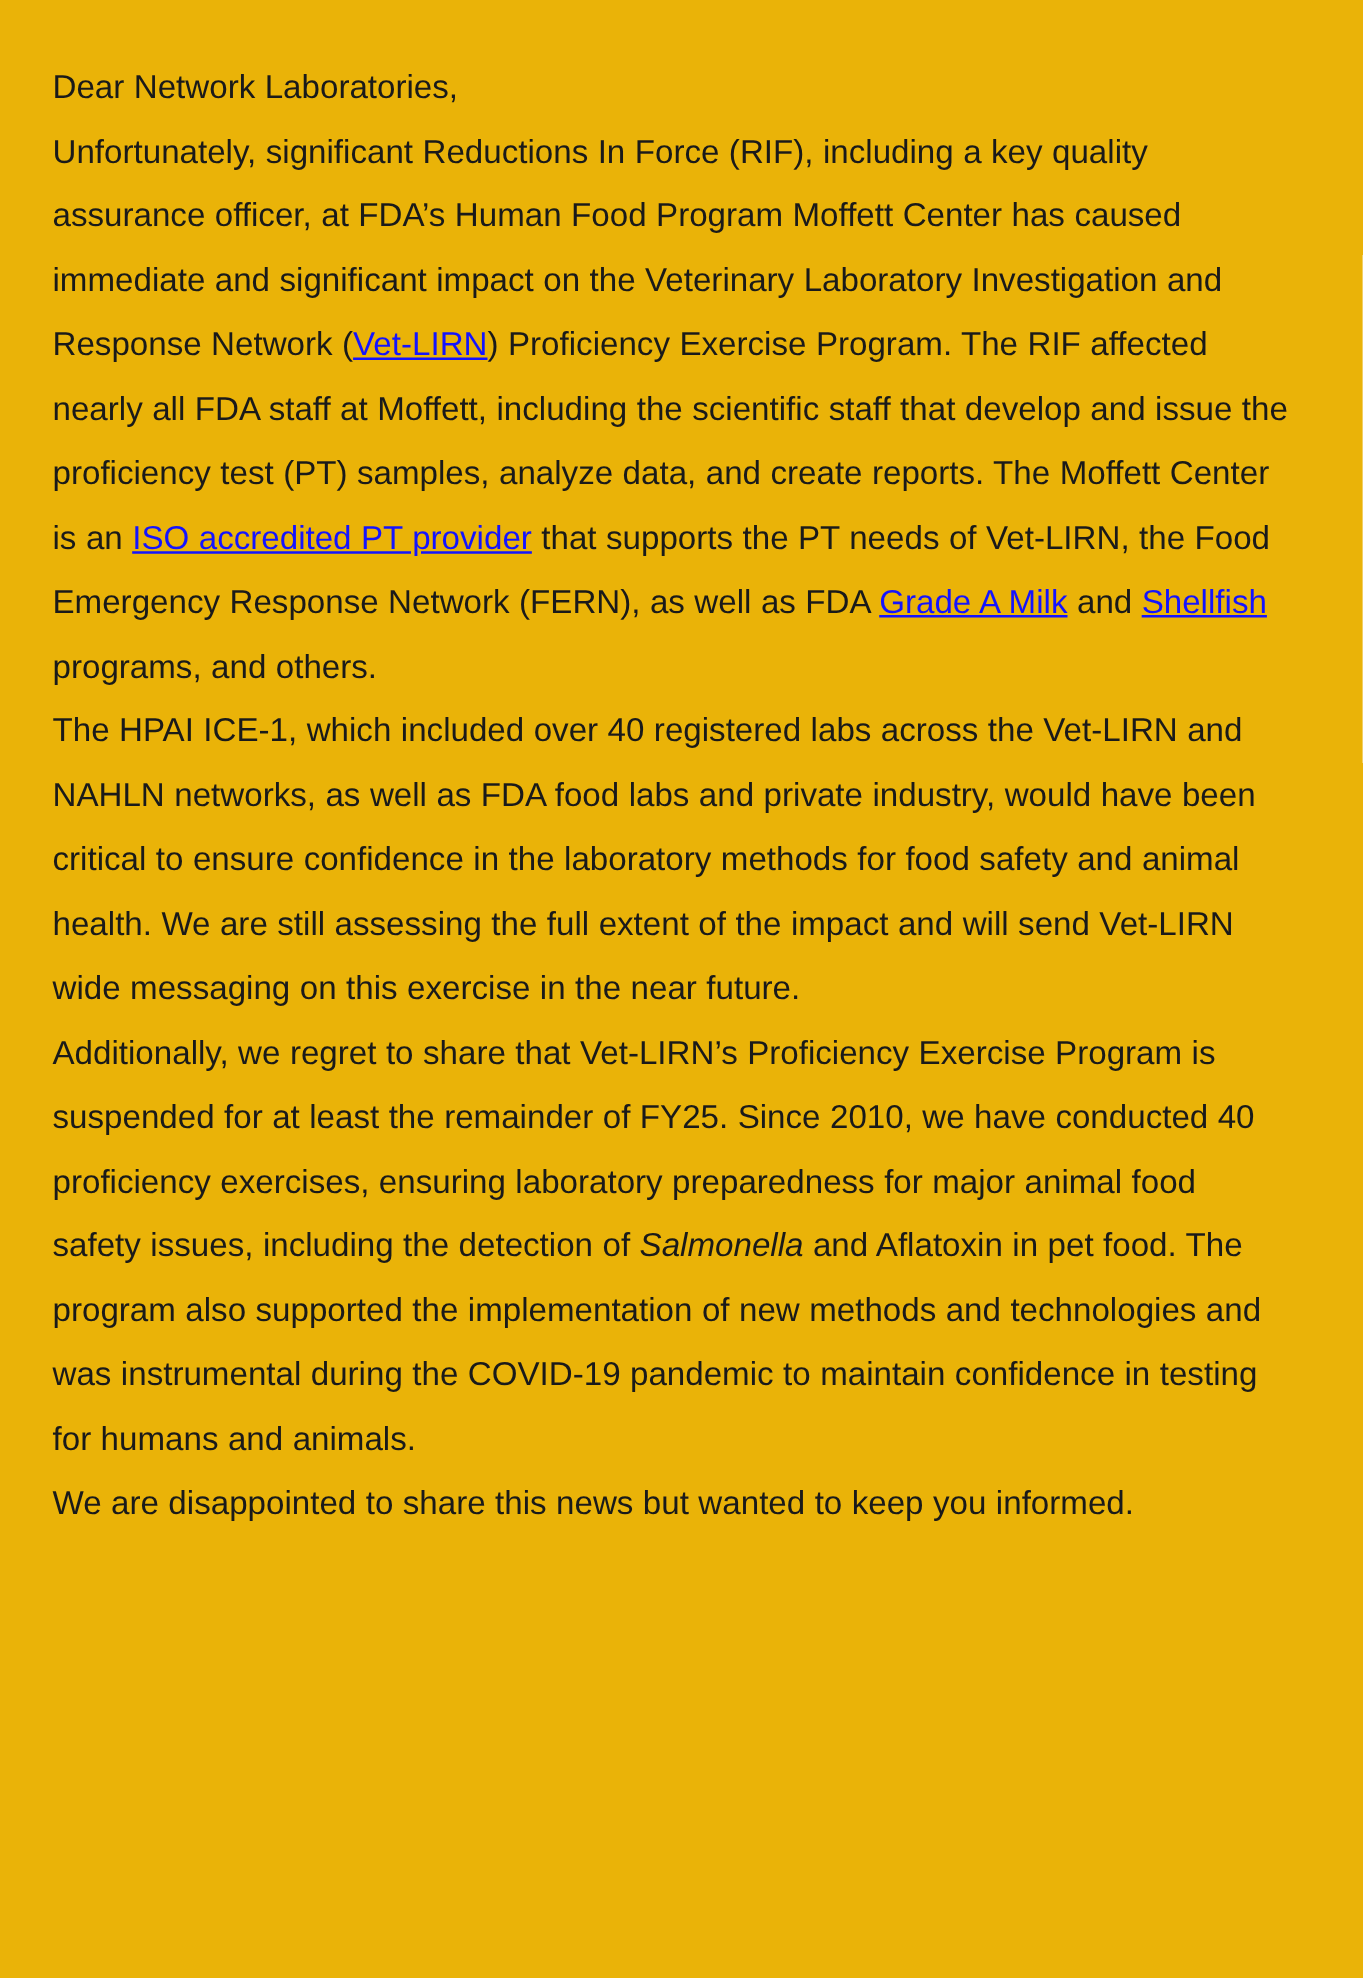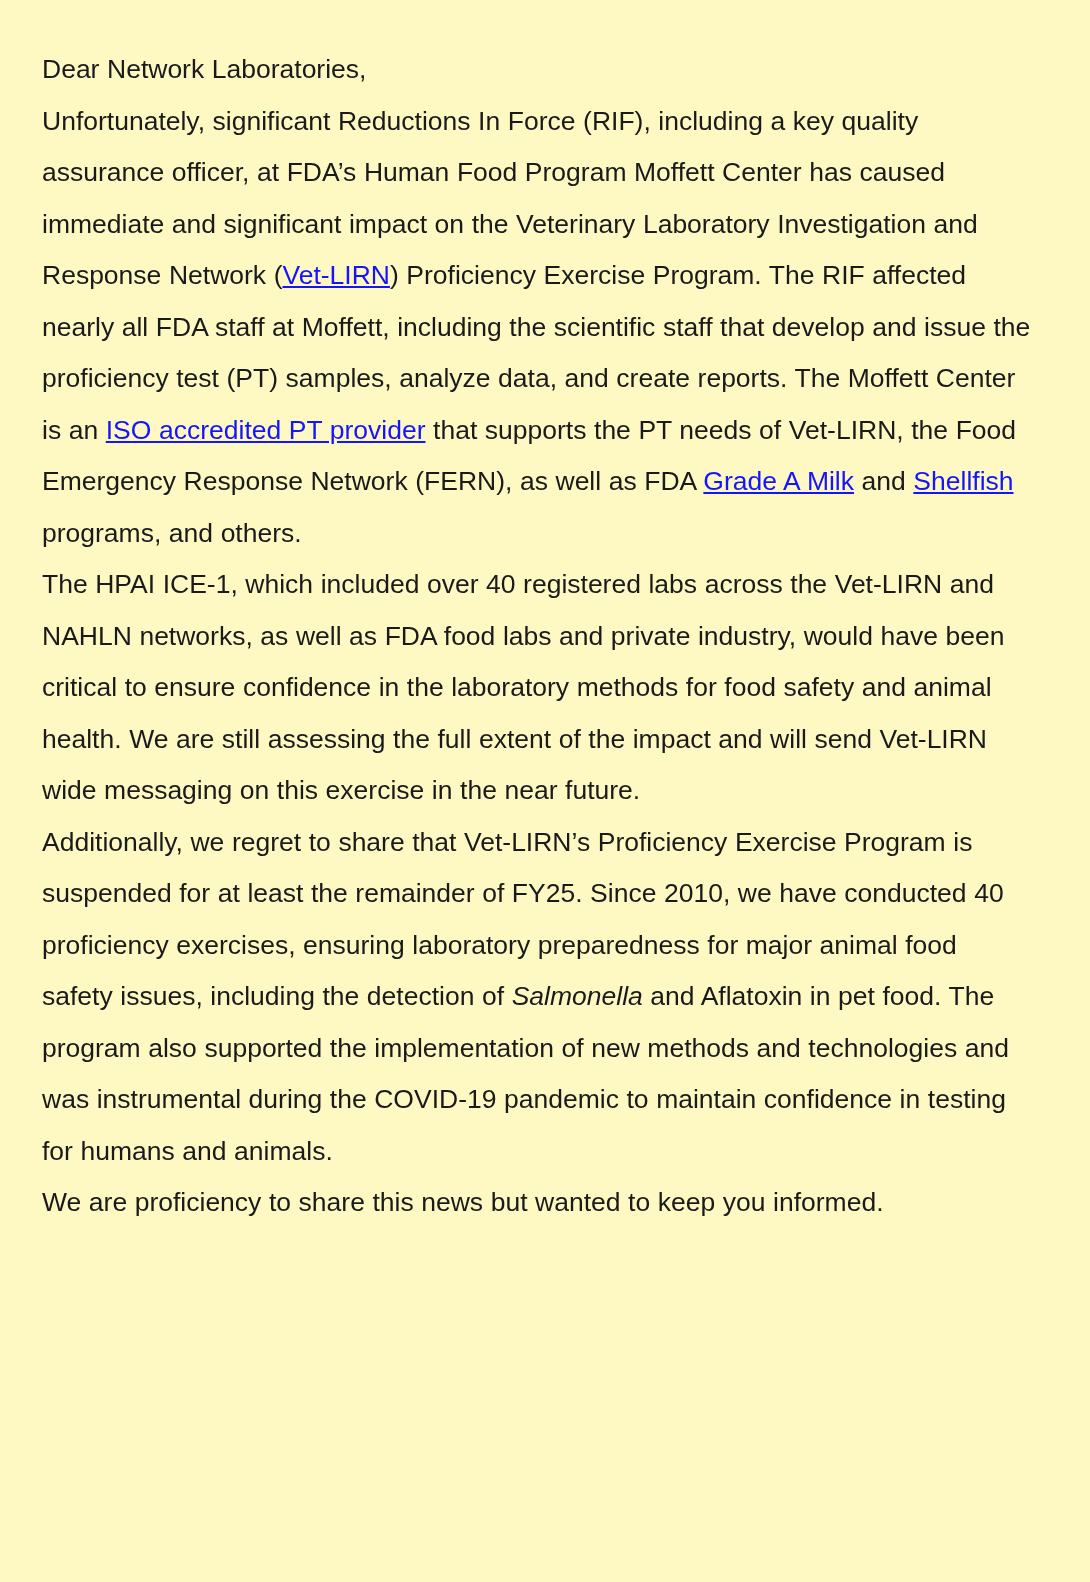--- a/index.html
+++ b/index.html
@@ -11,21 +11,21 @@
     width: 1090px;
     min-height: 1582px;
     font-family: "Liberation Sans", sans-serif;
     color: #000000;
   }
   .page {
     box-sizing: border-box;
     width: 1090px;
     min-height: 1582px;
     padding: 44px 56px 20px 42px;
-    background: #fef9c3;
+    background: #eab308;
   }
   .para {
     font-size: 26.5px;
     line-height: 51.5px;
     color: #1a1a1a;
     margin: 0 0 0 0;
     text-align: left;
     letter-spacing: 0.0px;
     word-spacing: 0.2px;
   }
@@ -46,15 +46,15 @@
 </style>
 </head>
 <body>
 
 <div class="page">
   <div id="body-text">
       <div class="para"><span>Dear Network Laboratories,</span></div>
       <div class="para"><span>Unfortunately, significant Reductions In Force (RIF), including a key quality assurance officer, at FDA’s Human Food Program Moffett Center </span><strong>has</strong><span> caused immediate and significant impact on the Veterinary Laboratory Investigation and Response Network (</span><a class="link" href="#">Vet-LIRN</a><span>) Proficiency Exercise Program. The RIF affected nearly all FDA staff at Moffett, including the scientific staff that develop and issue the proficiency test (PT) samples, analyze data, and create reports. The Moffett Center is an </span><a class="link" href="#">ISO accredited PT provider</a><span> that supports the PT needs of Vet-LIRN, the Food Emergency Response Network (FERN), as well as FDA </span><a class="link" href="#">Grade A Milk</a><span> and </span><a class="link" href="#">Shellfish</a><span> programs, and others.</span></div>
       <div class="para"><span>The HPAI ICE-1, which included over 40 registered labs across the Vet-LIRN and NAHLN networks, as well as FDA food labs and private industry, </span><strong>would have been</strong><span> critical to ensure confidence in the laboratory methods for food safety and animal health. We are still assessing the full extent of the impact and will send Vet-LIRN wide messaging on this exercise in the near future.</span></div>
       <div class="para"><span>Additionally, we regret to share that Vet-LIRN’s Proficiency Exercise Program is suspended for </span><strong>at least</strong><span> the remainder of FY25. Since 2010, we have conducted 40 proficiency exercises, ensuring laboratory preparedness for major animal food safety issues, including the detection of </span><em>Salmonella</em><span> and Aflatoxin in pet food. The program also supported the implementation of new methods and technologies and was instrumental during the COVID-19 pandemic to maintain confidence in testing for humans and animals.</span></div>
-      <div class="para"><span>We are proficiency to share this news but wanted to keep you informed.</span></div>
+      <div class="para"><span>We are disappointed to share this news but wanted to keep you informed.</span></div>
     </div>
 </div>
 
 </body></html>

